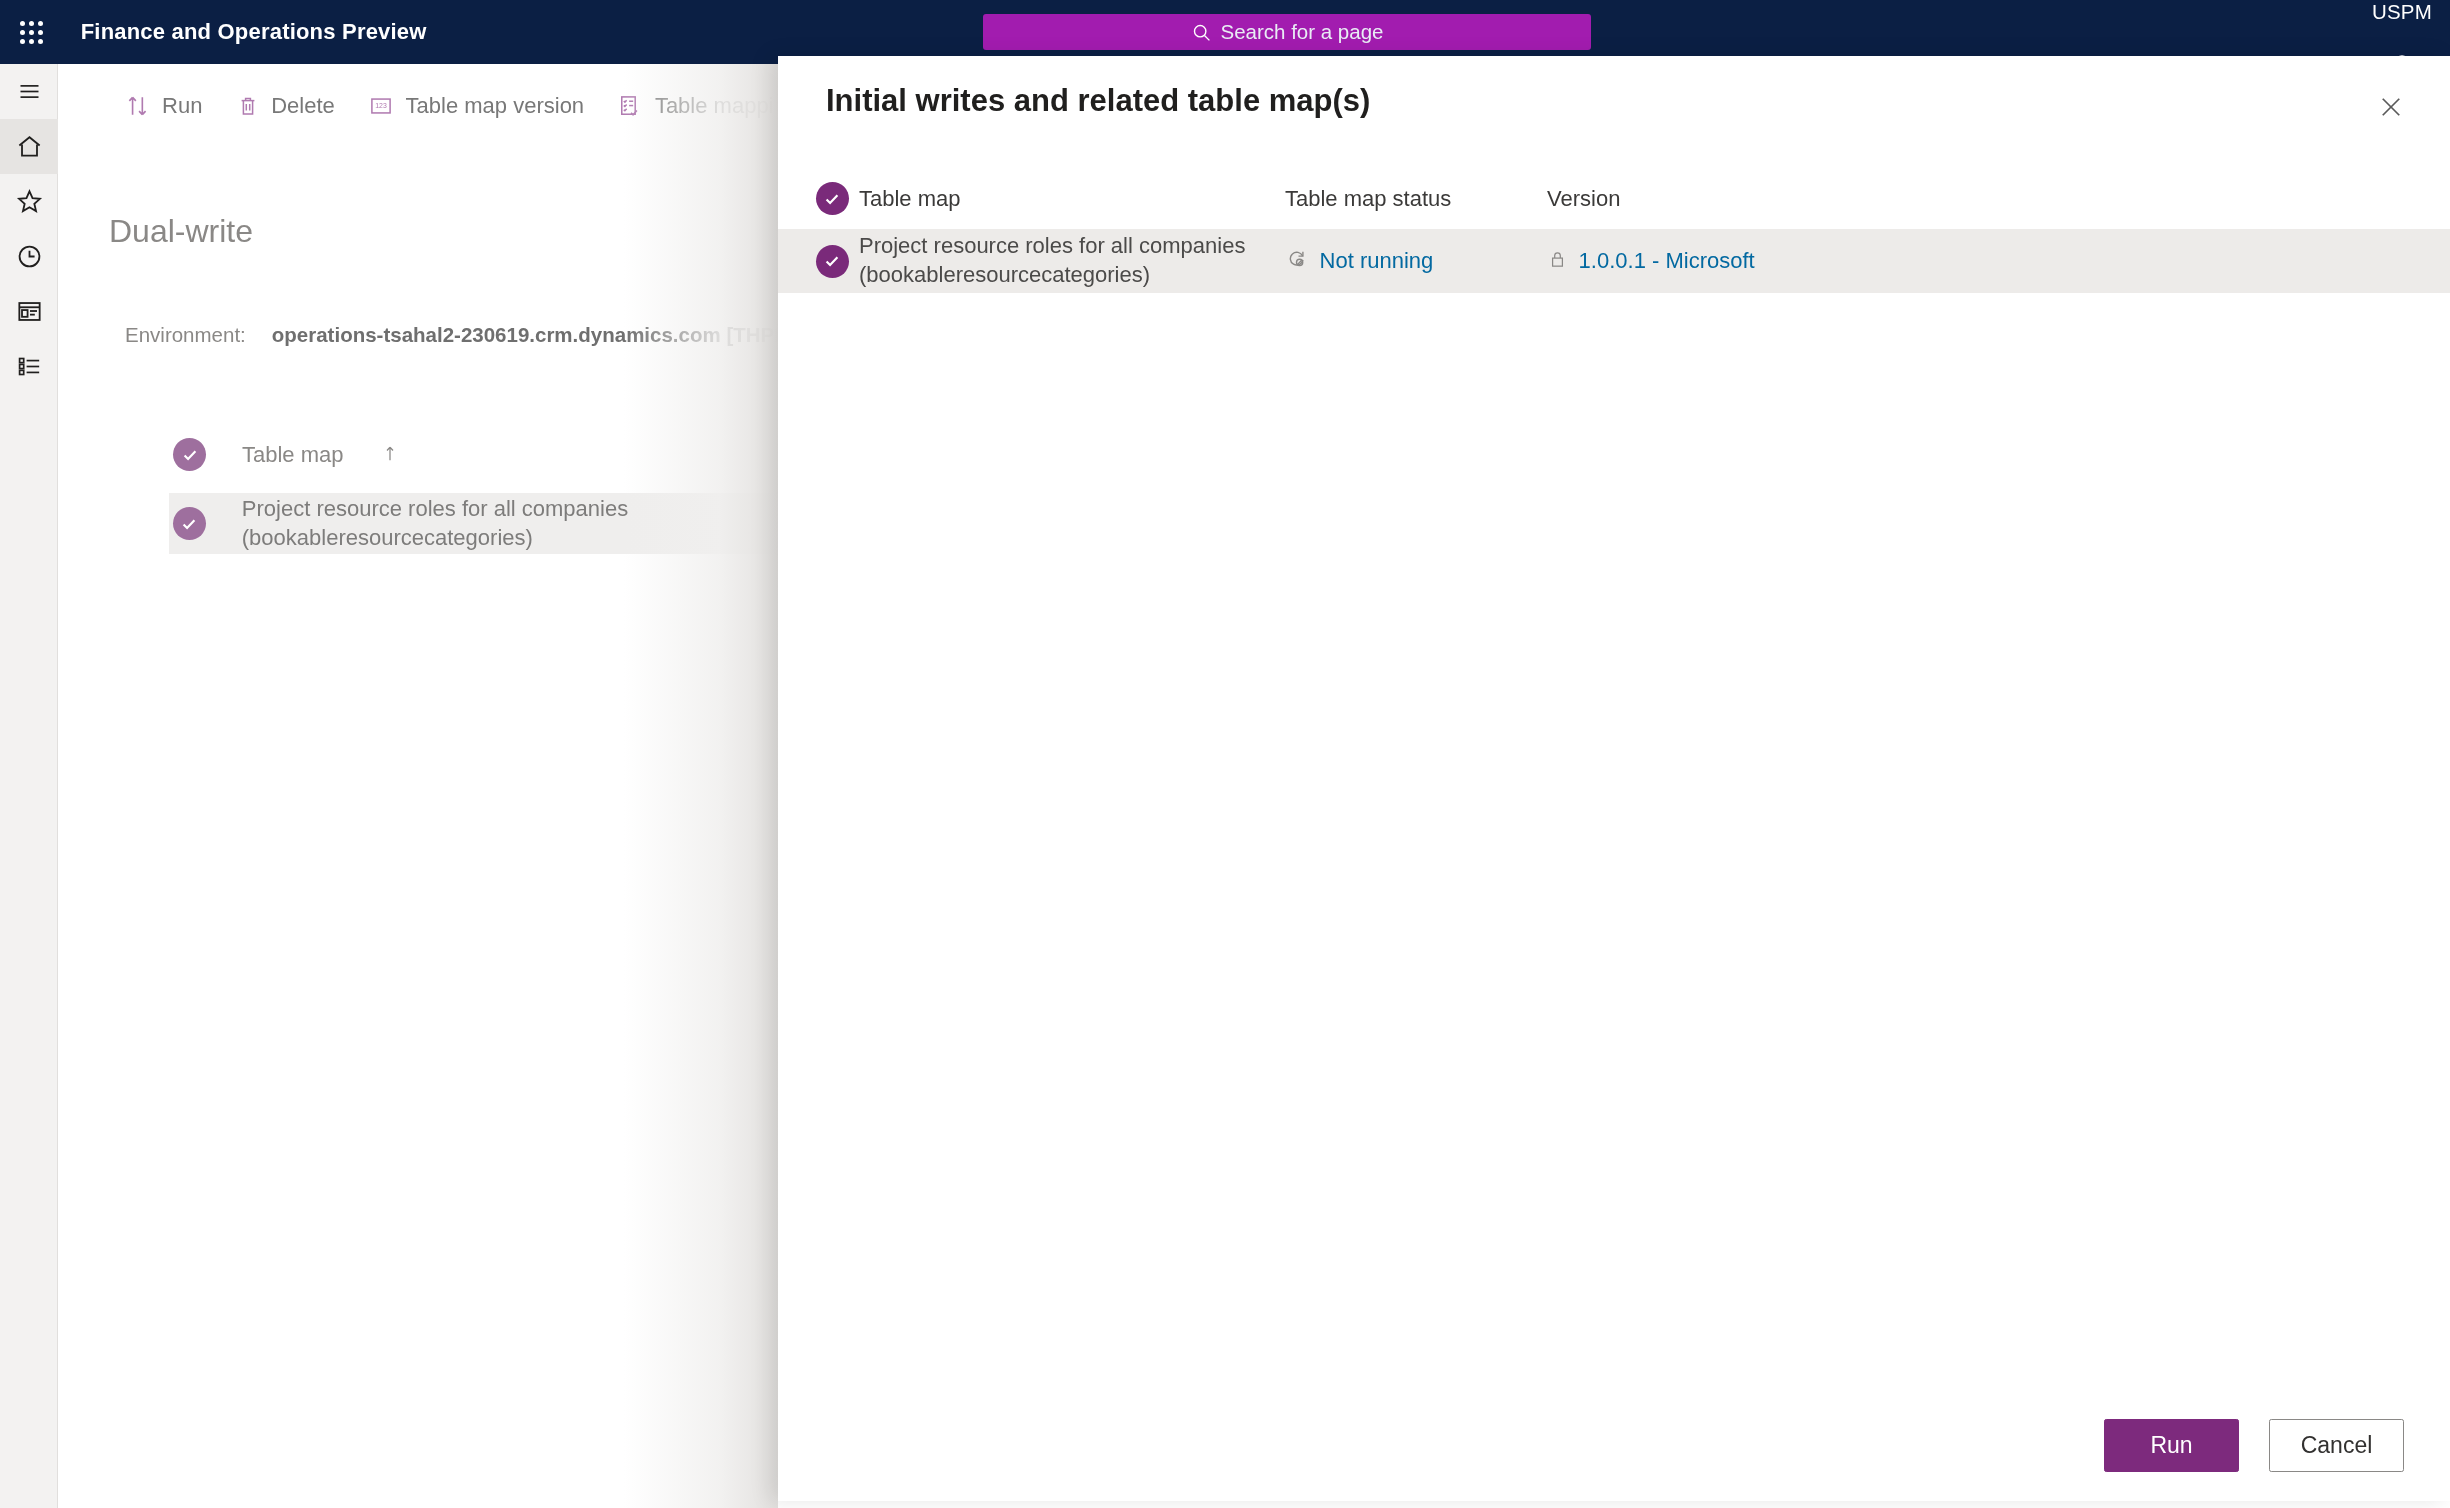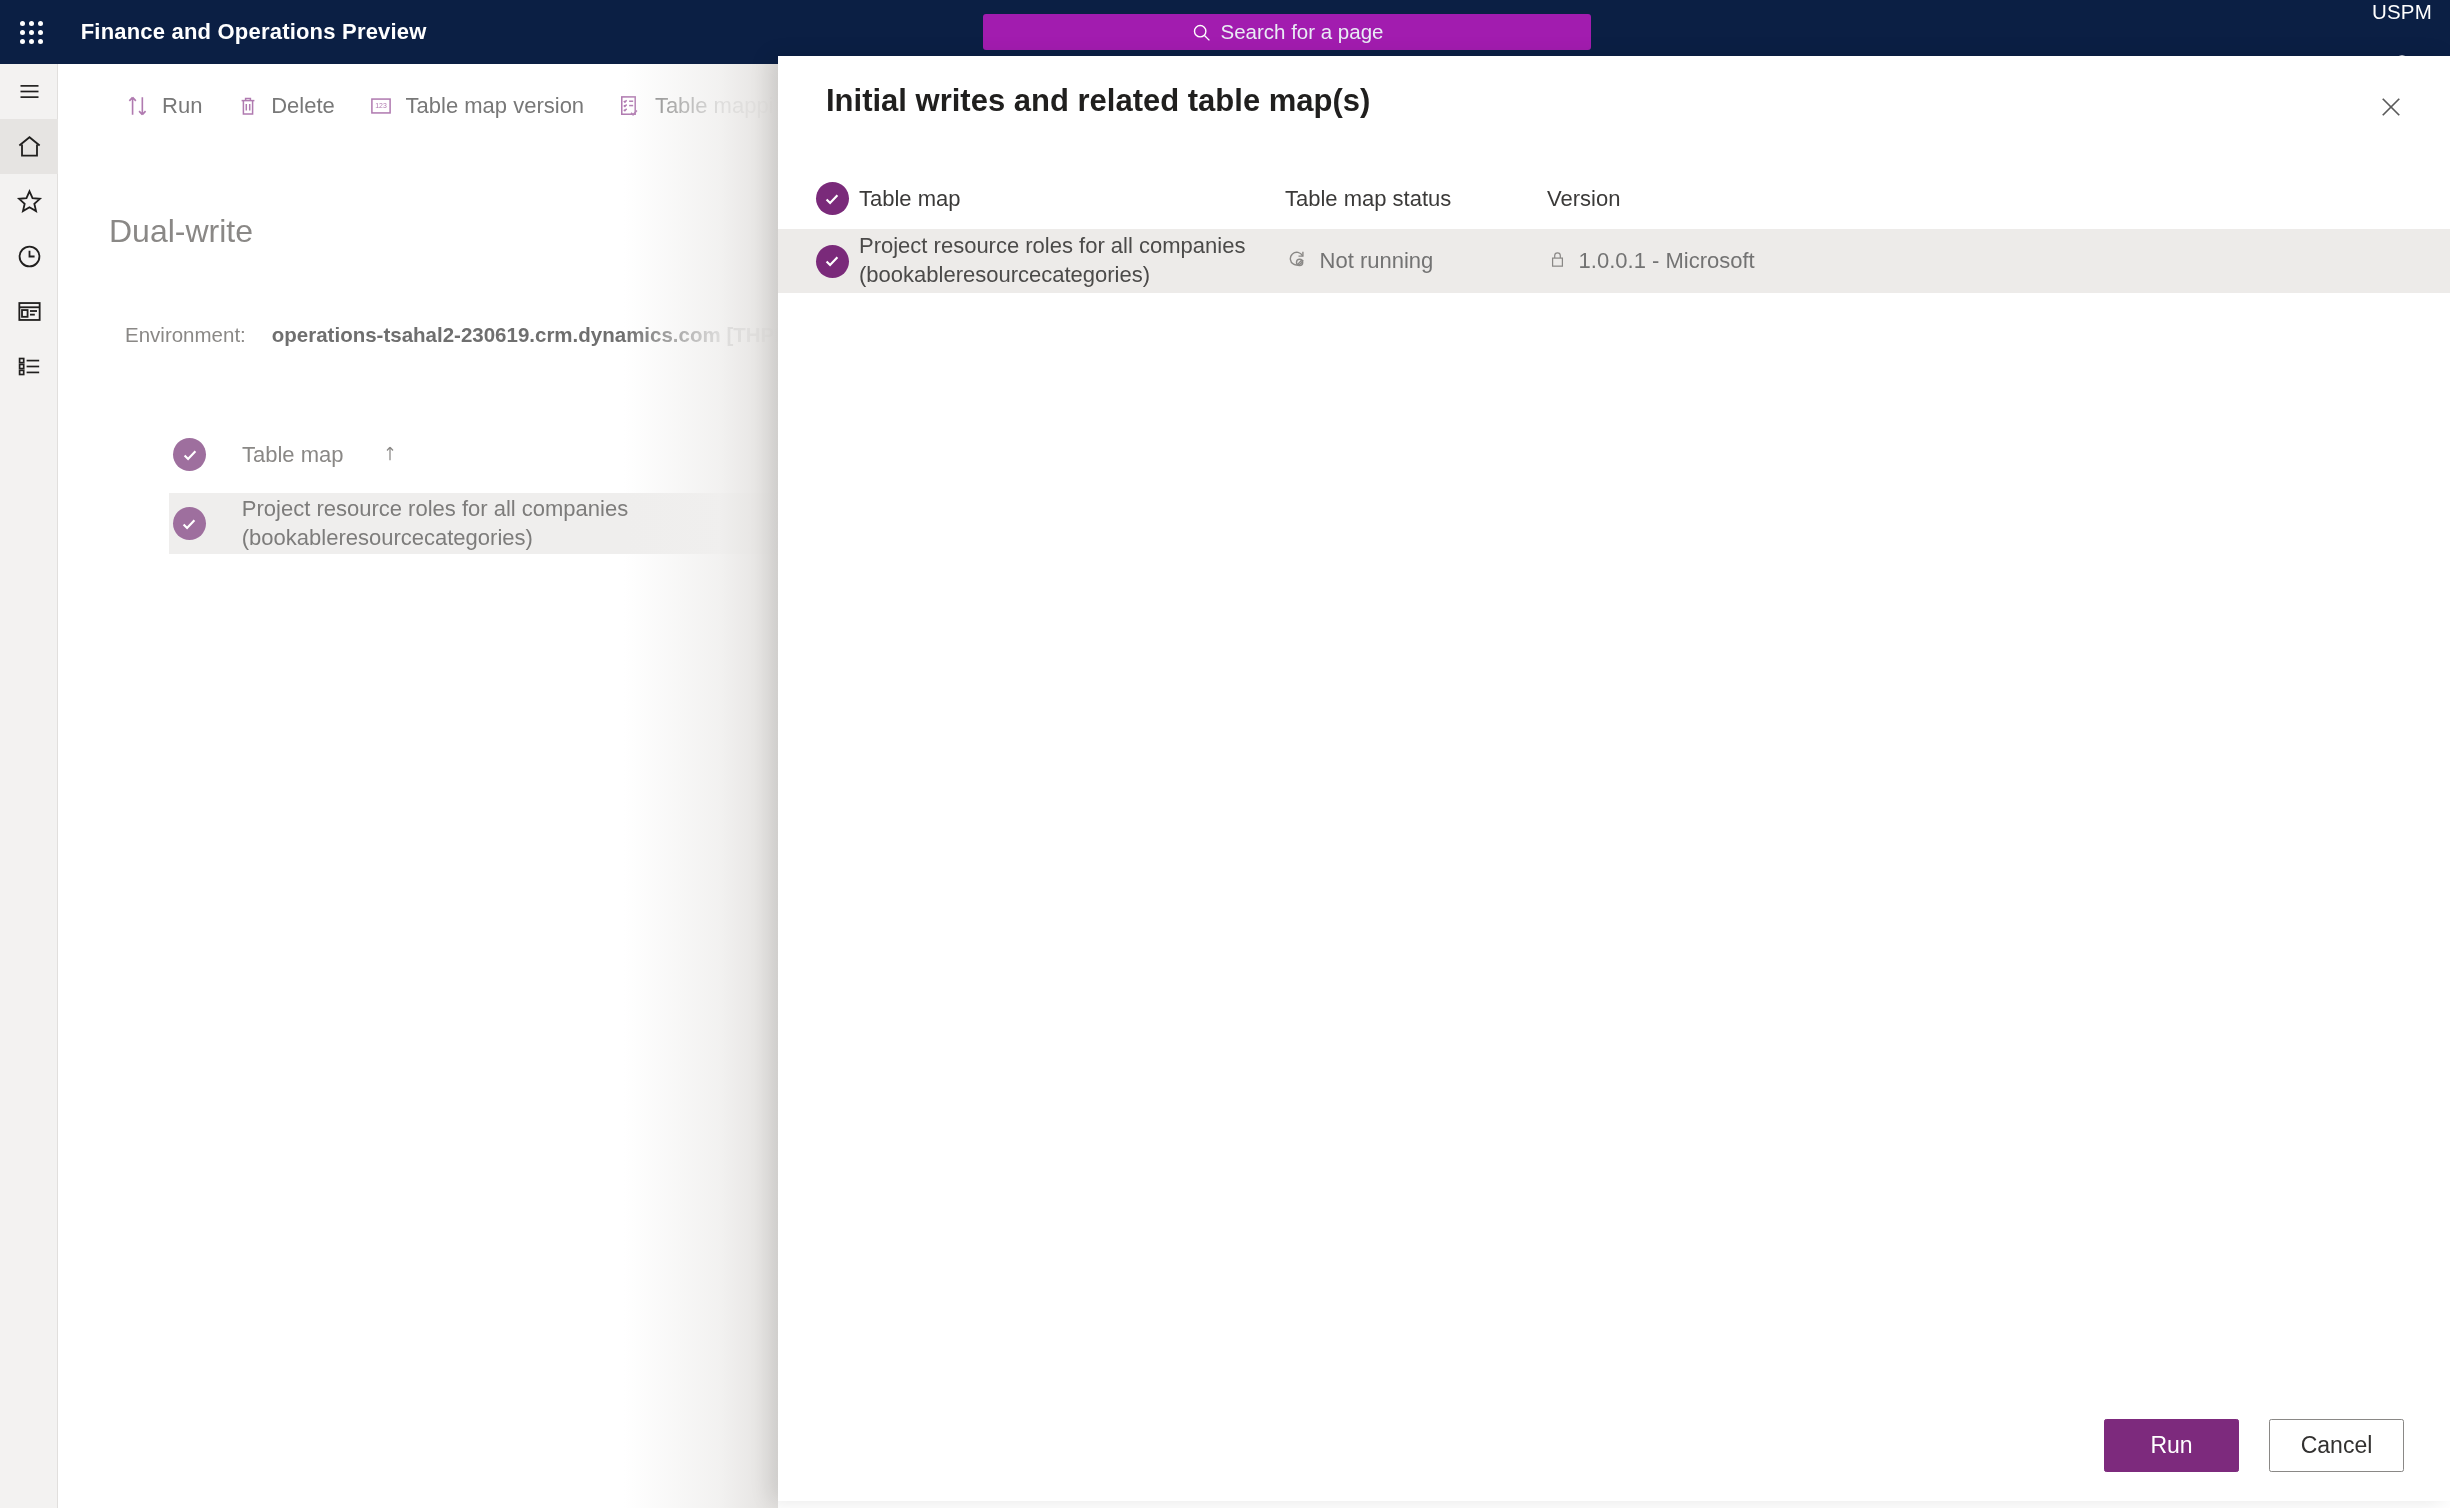--- a/index.html
+++ b/index.html
@@ -136,21 +136,21 @@
   .grid { position:absolute; left:0; top:112px; width:1672px; }
   .grid-row { display:flex; align-items:center; height:61px; }
   .grid-row.head { height:61px; background:#ffffff; }
   .grid-row.data { background:#edebe9; height:64px; }
 
   .c-chk   { width:81px; display:flex; justify-content:center; align-items:center; padding-left:27px; }
   .c-map   { width:426px; padding-left:0px; }
   .c-stat  { width:262px; display:flex; gap:10.6px; }
   .c-ver   { width:295px; display:flex; align-items:center; gap:10.6px; }
 
-  .cell-txt { font-size:22px; color:#737373; line-height:1.3; }
+  .cell-txt { font-size:22px; color:#0369a1; line-height:1.3; }
   .cell-head { font-size:22px; color:#3b3a39; }
   .cell-sub { font-size:22px; color:#4b4a49; line-height:1.3; }
 
   
   .modal-footer {
     position:absolute; left:0; bottom:0; width:1672px; height:111px;
     display:flex; align-items:center; justify-content:flex-end;
     gap:30px; padding-right:46px;
   }
   .btn {

